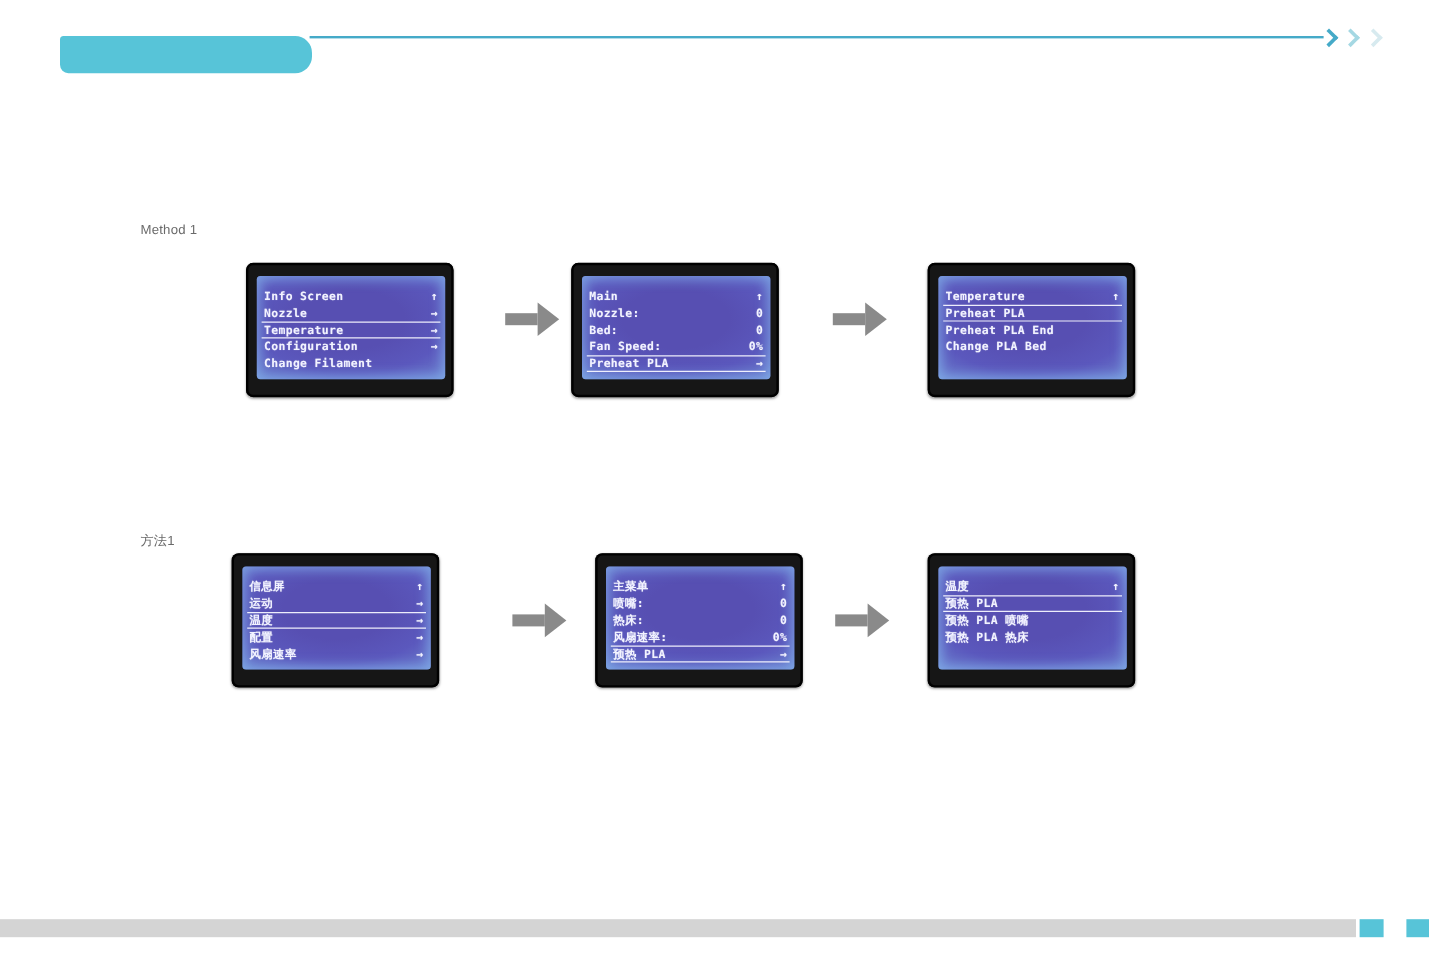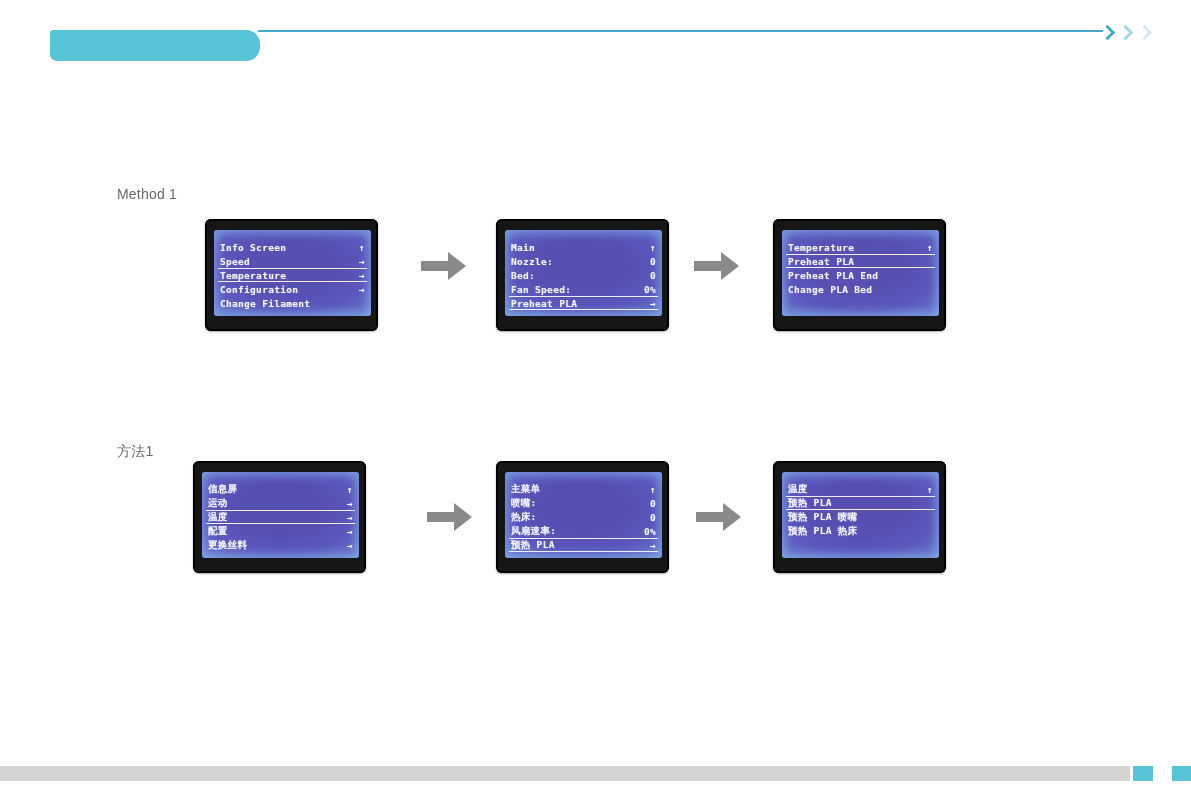--- a/index.html
+++ b/index.html
@@ -25,21 +25,21 @@
     border-top:3px solid; border-right:3px solid;
     transform:rotate(45deg); margin-right:3px;
   }
   .chevron.c1 { border-color:var(--line-teal); }
   .chevron.c2 { border-color:var(--chevron-2); }
   .chevron.c3 { border-color:var(--chevron-3); }
 
   
   .method-label {
     position:absolute; left:117px;
-    font-size:14px; color:#6a6a6a; letter-spacing:0.2px;
+    font-size:11px; color:#6a6a6a; letter-spacing:0.2px;
   }
 
   
   .lcd {
     position:absolute; width:173px; height:112px;
     background:#161616; border-radius:6px;
     box-shadow:inset 0 0 0 2px #000, 0 1px 2px rgba(0,0,0,0.35);
   }
   .lcd-display {
     position:absolute; left:9px; right:7px; top:11px; bottom:15px;
@@ -102,21 +102,21 @@
 <div class="method-label" style="top:443px">方法1</div>
 
 <div class="lcd" style="left:205px; top:219px">
   <div class="lcd-display">
     <div class="lcd-rows">
         <div class="lcd-row">
           <span class="lcd-label">Info Screen</span>
           <span class="lcd-value">↑</span>
         </div>
         <div class="lcd-row">
-          <span class="lcd-label">Speed</span>
+          <span class="lcd-label">Nozzle</span>
           <span class="lcd-value">→</span>
         </div>
         <div class="lcd-row selected">
           <span class="lcd-label">Temperature</span>
           <span class="lcd-value">→</span>
         </div>
         <div class="lcd-row">
           <span class="lcd-label">Configuration</span>
           <span class="lcd-value">→</span>
         </div>
@@ -124,21 +124,21 @@
           <span class="lcd-label">Change Filament</span>
           <span class="lcd-value"></span>
         </div>
       </div>
   </div>
 </div>
 <div class="flow-arrow" style="left:421px; top:252px">
   <div class="shaft"></div>
     <div class="head"></div>
 </div>
-<div class="lcd" style="left:496px; top:219px">
+<div class="lcd" style="left:476px; top:219px">
   <div class="lcd-display">
     <div class="lcd-rows">
         <div class="lcd-row">
           <span class="lcd-label">Main</span>
           <span class="lcd-value">↑</span>
         </div>
         <div class="lcd-row">
           <span class="lcd-label">Nozzle:</span>
           <span class="lcd-value">0</span>
         </div>
@@ -197,21 +197,21 @@
         </div>
         <div class="lcd-row selected">
           <span class="lcd-label">温度</span>
           <span class="lcd-value">→</span>
         </div>
         <div class="lcd-row">
           <span class="lcd-label">配置</span>
           <span class="lcd-value">→</span>
         </div>
         <div class="lcd-row">
-          <span class="lcd-label">更换丝料</span>
+          <span class="lcd-label">风扇速率</span>
           <span class="lcd-value">→</span>
         </div>
       </div>
   </div>
 </div>
 <div class="flow-arrow" style="left:427px; top:503px">
   <div class="shaft"></div>
     <div class="head"></div>
 </div>
 <div class="lcd" style="left:496px; top:461px">

